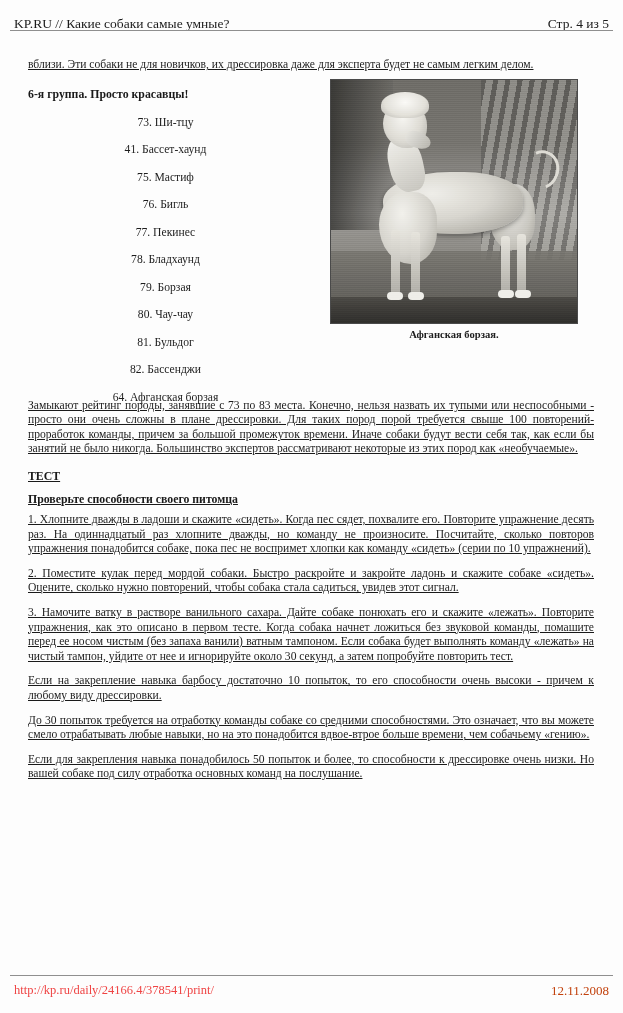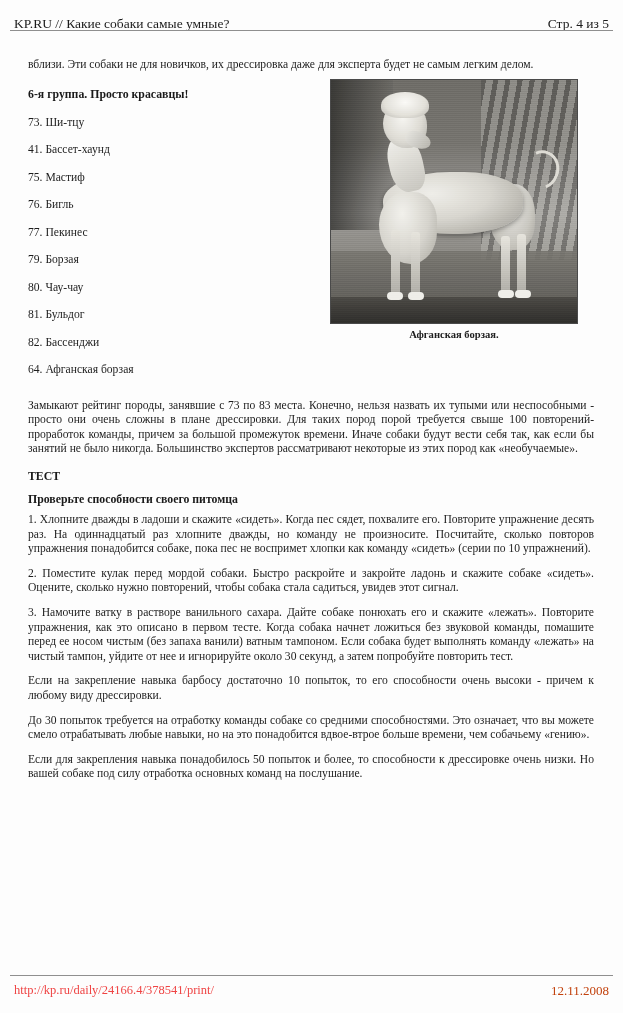--- a/index.html
+++ b/index.html
@@ -76,20 +76,21 @@
     color: #c2410c;
     white-space: nowrap;
   }
 
   
   .content {
     position: absolute;
     left: 28px;
     top: 58px;
     width: 566px;
+    text-decoration: underline;
   }
   p.para {
     margin: 0 0 10px 0;
     font-size: 11.6px;
     line-height: 14.6px;
     text-align: justify;
     color: #1d1d1d;
   }
   .bold-head {
     font-weight: bold;
@@ -123,20 +124,21 @@
   }
   .group-head {
     font-weight: bold;
     font-size: 11.8px;
     margin: 0 0 14px 0;
   }
   .breed-list {
     list-style: none;
     margin: 0;
     padding: 0;
+    text-align: center;
   }
   .breed-list li {
     font-size: 11.6px;
     line-height: 14px;
     margin-bottom: 13.5px;
     color: #1d1d1d;
     white-space: nowrap;
   }
 
   .col-right {
@@ -298,20 +300,21 @@
     <div class="cols">
 
       <div class="col-left">
         <div class="group-head">6-я группа. Просто красавцы!</div>
         <ul class="breed-list">
           <li>73. Ши-тцу</li>
           <li>41. Бассет-хаунд</li>
           <li>75. Мастиф</li>
           <li>76. Бигль</li>
           <li>77. Пекинес</li>
+          <li>78. Бладхаунд</li>
           <li>79. Борзая</li>
           <li>80. Чау-чау</li>
           <li>81. Бульдог</li>
           <li>82. Бассенджи</li>
           <li>64. Афганская борзая</li>
         </ul>
       </div>
 
       <div class="col-right">
         <div class="photo-frame">

